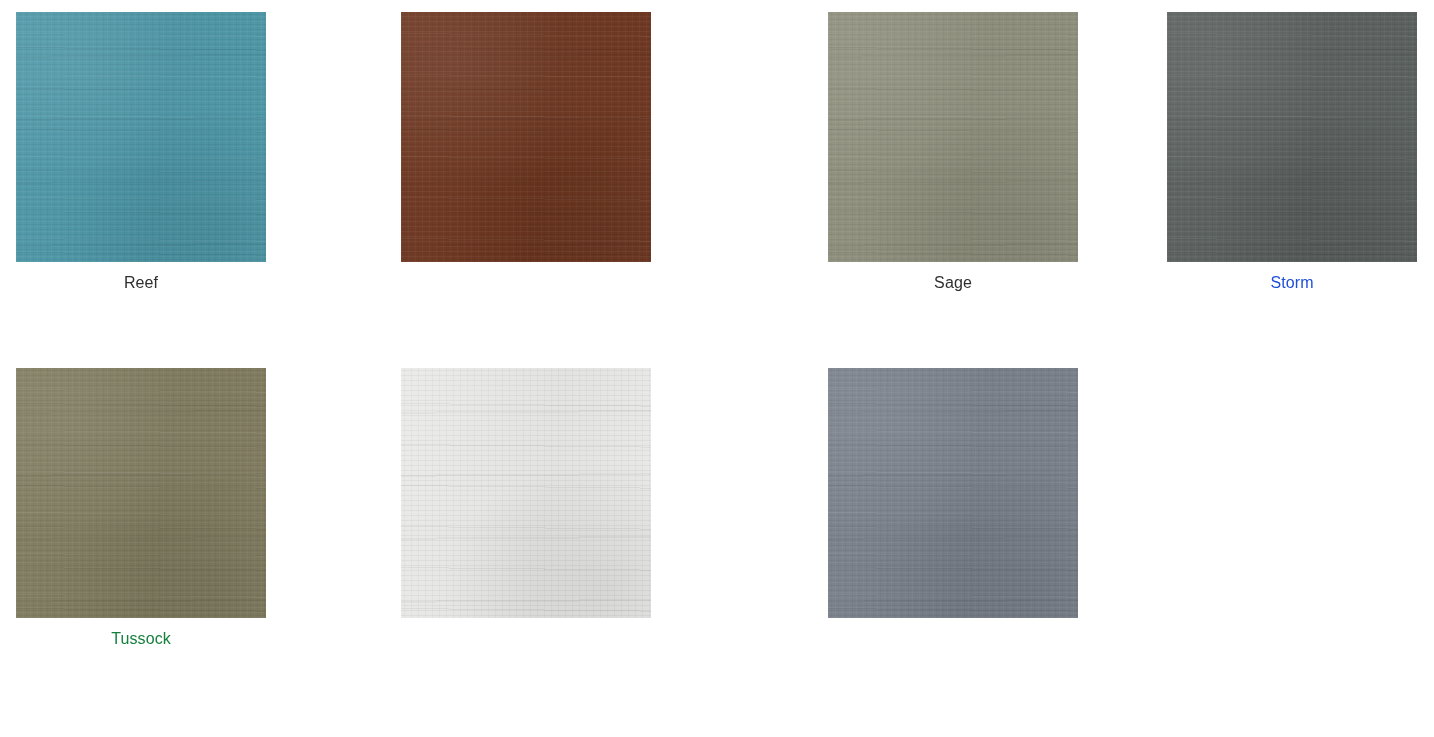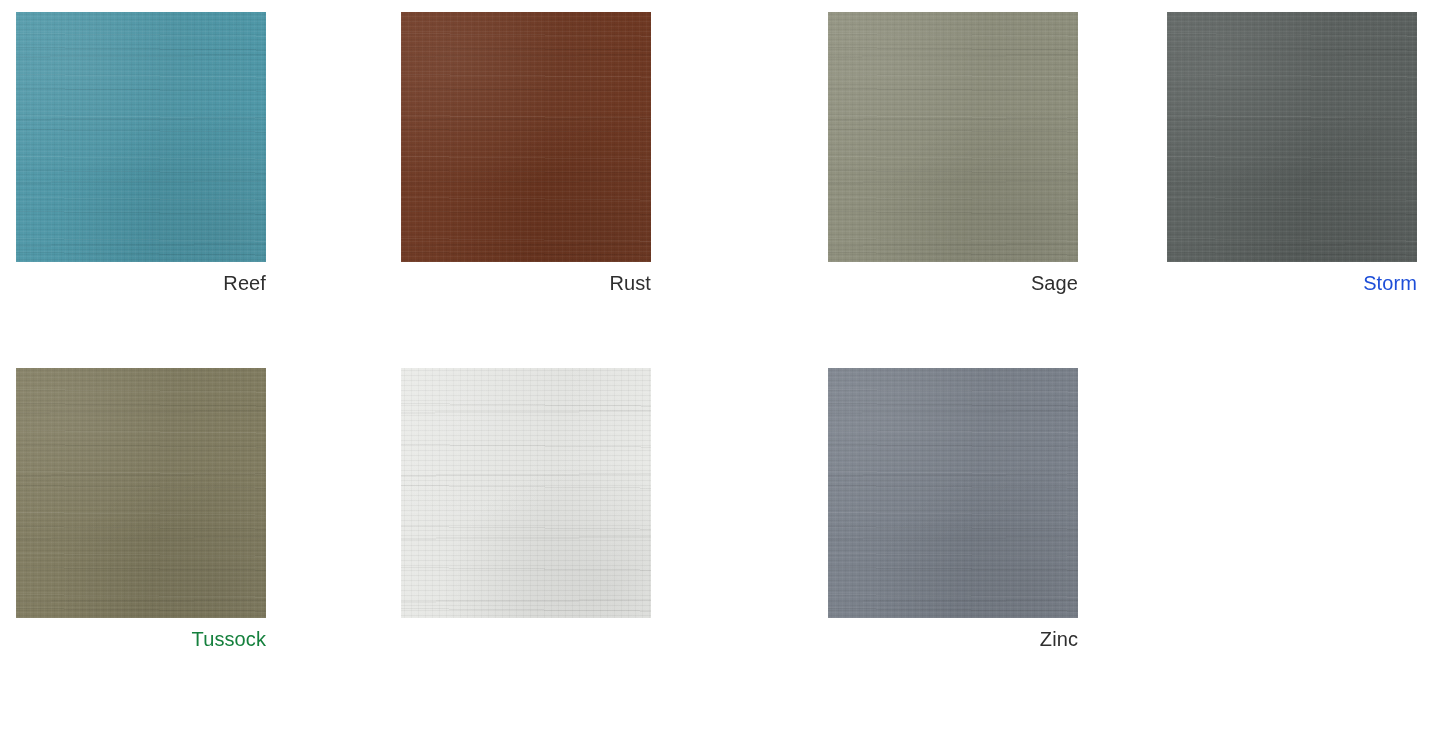--- a/index.html
+++ b/index.html
@@ -113,22 +113,22 @@
   .swatch-chip .tex-shade {
     background-image:
       radial-gradient(120% 90% at 22% 18%, rgba(255,255,255,0.07), rgba(255,255,255,0) 62%),
       radial-gradient(110% 85% at 82% 88%, rgba(0,0,0,0.07), rgba(0,0,0,0) 60%),
       linear-gradient(97deg, rgba(255,255,255,0.035), rgba(0,0,0,0.03) 58%, rgba(255,255,255,0.02));
   }
 
   .swatch-label {
     width: 250px;
     margin-top: 10px;
-    text-align: right;
-    font-size: 20px;
+    text-align: center;
+    font-size: 16px;
     line-height: 22px;
     color: #2f2f2f;
     letter-spacing: 0.1px;
     white-space: nowrap;
   }
 </style>
 </head>
 <body style="background: rgb(255, 255, 255);">
 
 <div id="swatch-gallery">
@@ -145,21 +145,20 @@
       <div class="swatch-label" style="color: rgb(47, 47, 47);">Reef</div>
     </div>
 
     <div class="swatch-cell col-2">
       <div class="swatch-chip" style="background-color: rgb(109, 54, 32);">
         <div class="tex-weft"></div>
         <div class="tex-warp"></div>
         <div class="tex-slub"></div>
         <div class="tex-shade"></div>
       </div>
-      <div class="swatch-label" style="color: rgb(47, 47, 47);">Rust</div>
     </div>
 
     <div class="swatch-cell col-3">
       <div class="swatch-chip" style="background-color: rgb(141, 142, 123);">
         <div class="tex-weft"></div>
         <div class="tex-warp"></div>
         <div class="tex-slub"></div>
         <div class="tex-shade"></div>
       </div>
       <div class="swatch-label" style="color: rgb(47, 47, 47);">Sage</div>
@@ -198,18 +197,17 @@
       </div>
     </div>
 
     <div class="swatch-cell col-3">
       <div class="swatch-chip" style="background-color: rgb(121, 128, 138);">
         <div class="tex-weft"></div>
         <div class="tex-warp"></div>
         <div class="tex-slub"></div>
         <div class="tex-shade"></div>
       </div>
-      <div class="swatch-label" style="color: rgb(47, 47, 47);">Zinc</div>
     </div>
 
   </div>
 
 </div>
 
 </body></html>

